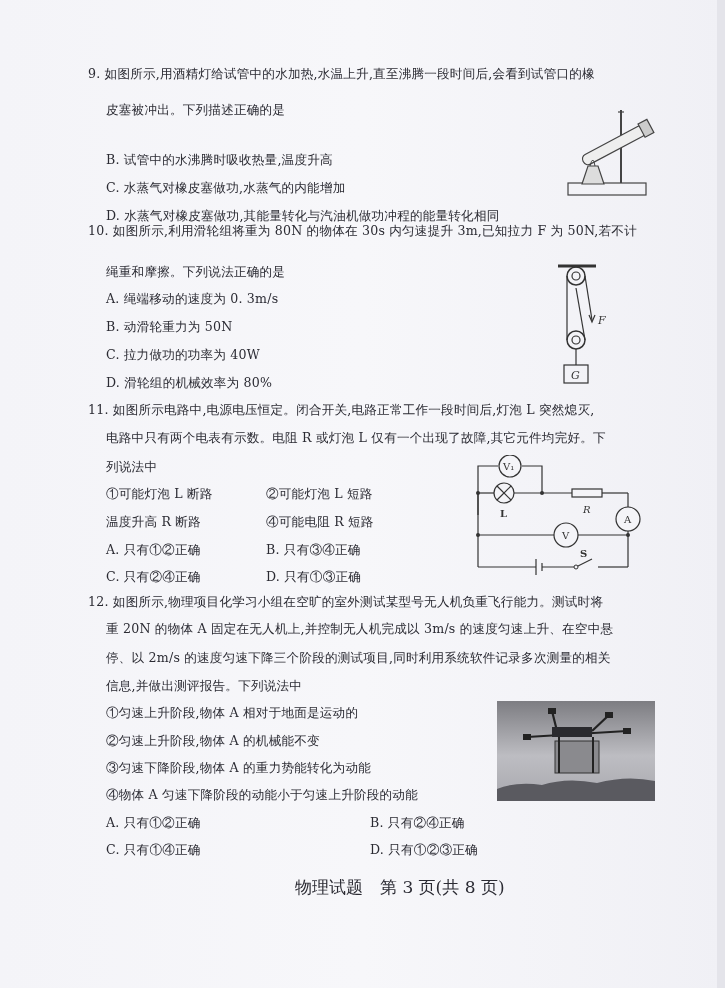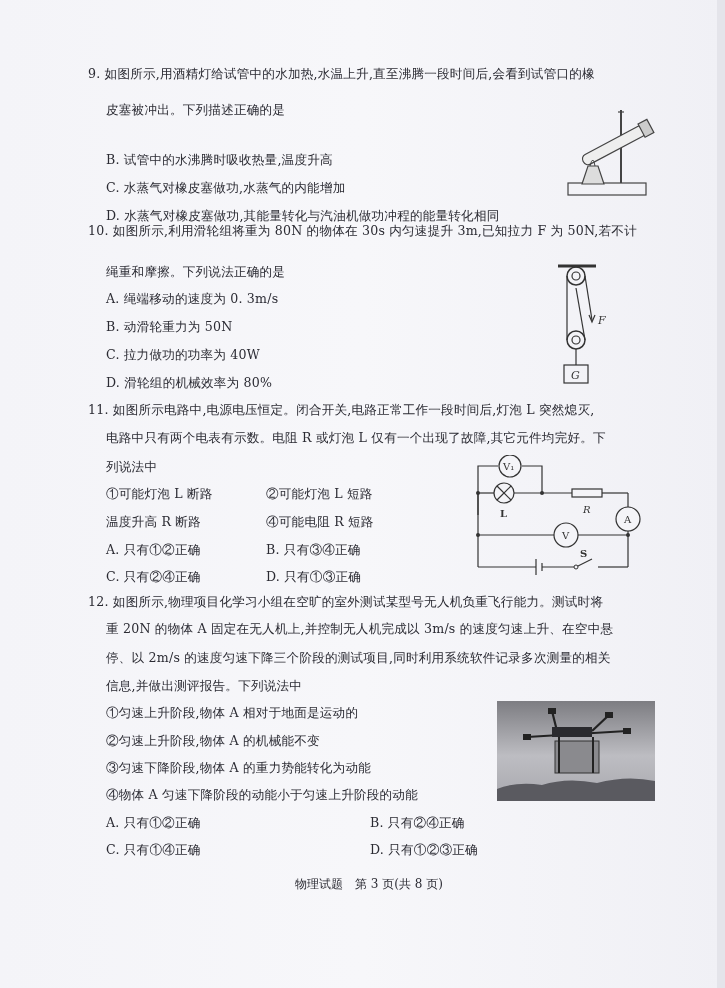--- a/index.html
+++ b/index.html
@@ -12,21 +12,21 @@
   }
   .page { position:absolute; left:0; top:0; width:725px; height:988px;
     background:linear-gradient(90deg,#f4f4f8 0%,#f7f7fa 50%,#f0f0f5 100%); }
   .edge { position:absolute; right:0; top:0; width:8px; height:988px; background:#e4e4ea; }
   .ln { position:absolute; font-size:12.6px; line-height:16px; white-space:nowrap; letter-spacing:0.2px; }
   .q { left:88px; }
   .c { left:100px;margin-left:6px; }
   .opt2 { left:235px;margin-left:31px; }
   .opt2b { left:370px; }
   .fig { position:absolute; }
-  .footer { position:absolute; left:295px; top:876px; font-size:12px; white-space:nowrap; }
+  .footer { position:absolute; left:295px; top:876px; font-size:17px; white-space:nowrap; }
 </style>
 </head>
 <body>
 
 <div class="page">
   <div class="edge"></div>
 
   <div class="ln q" style="top:66px">9. 如图所示,用酒精灯给试管中的水加热,水温上升,直至沸腾一段时间后,会看到试管口的橡</div>
   <div class="ln c" style="top:102px">皮塞被冲出。下列描述正确的是</div>
   <div class="ln c" style="top:152px">B. 试管中的水沸腾时吸收热量,温度升高</div>

